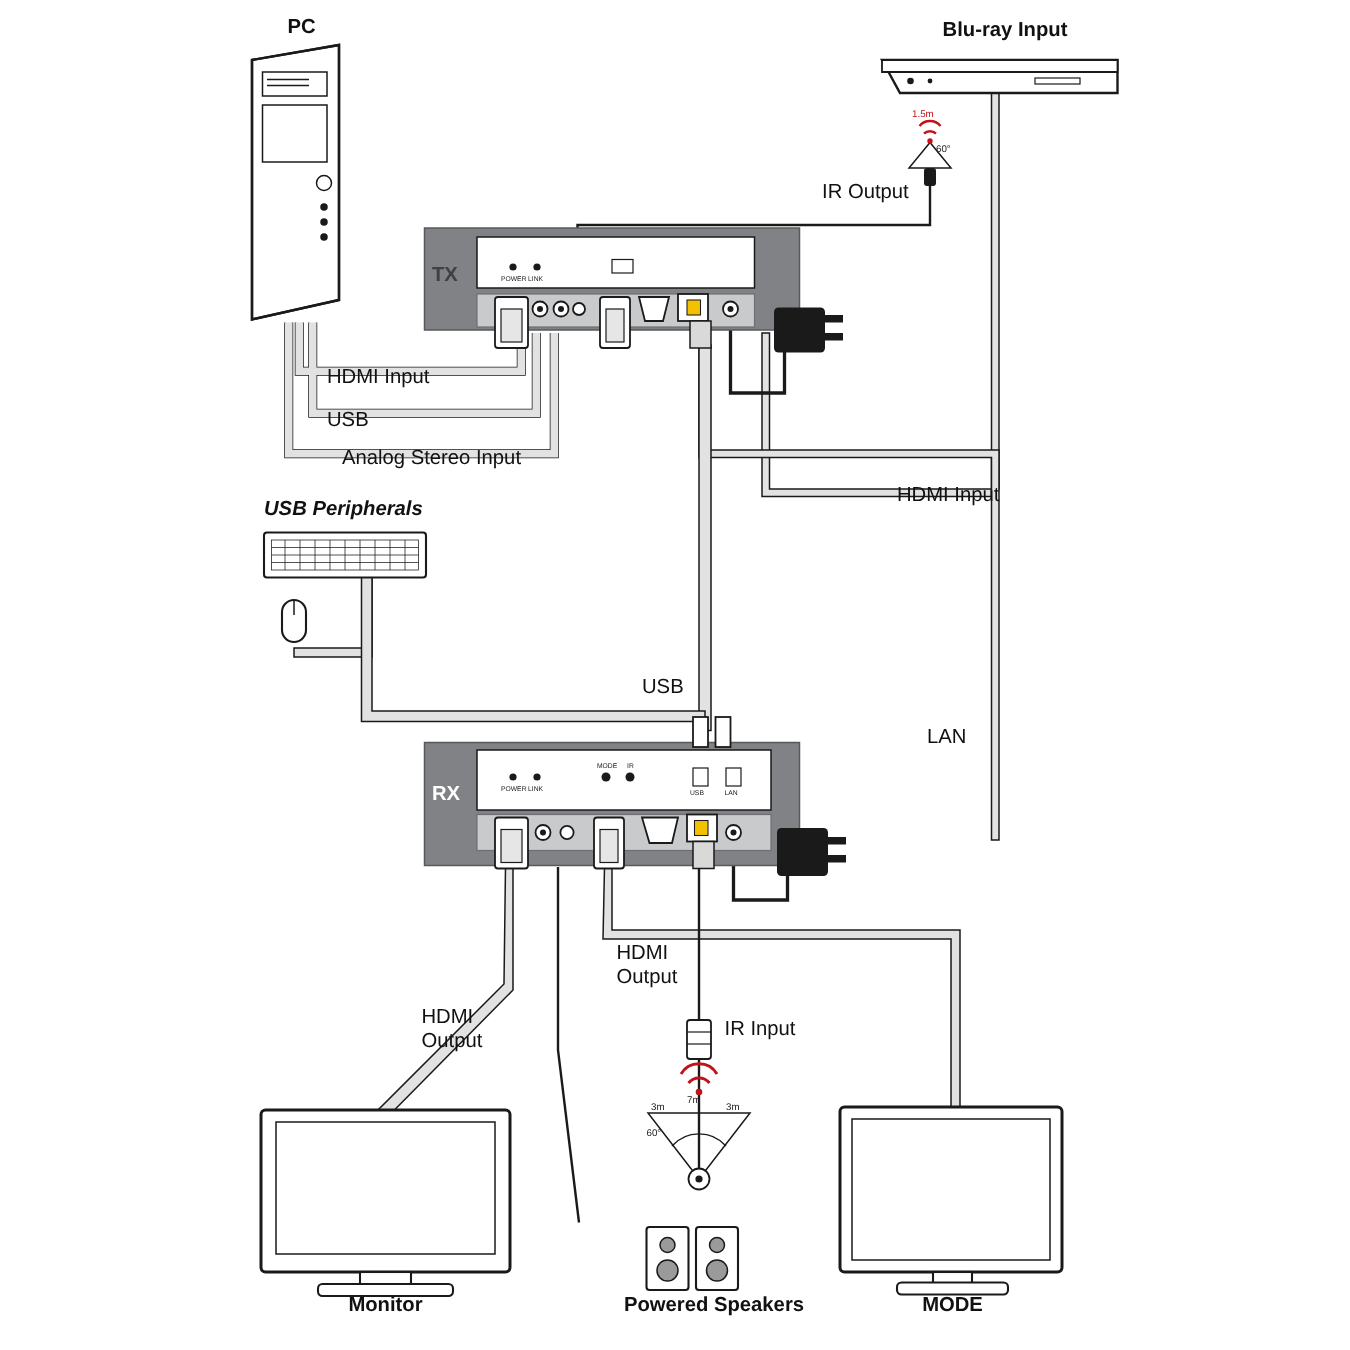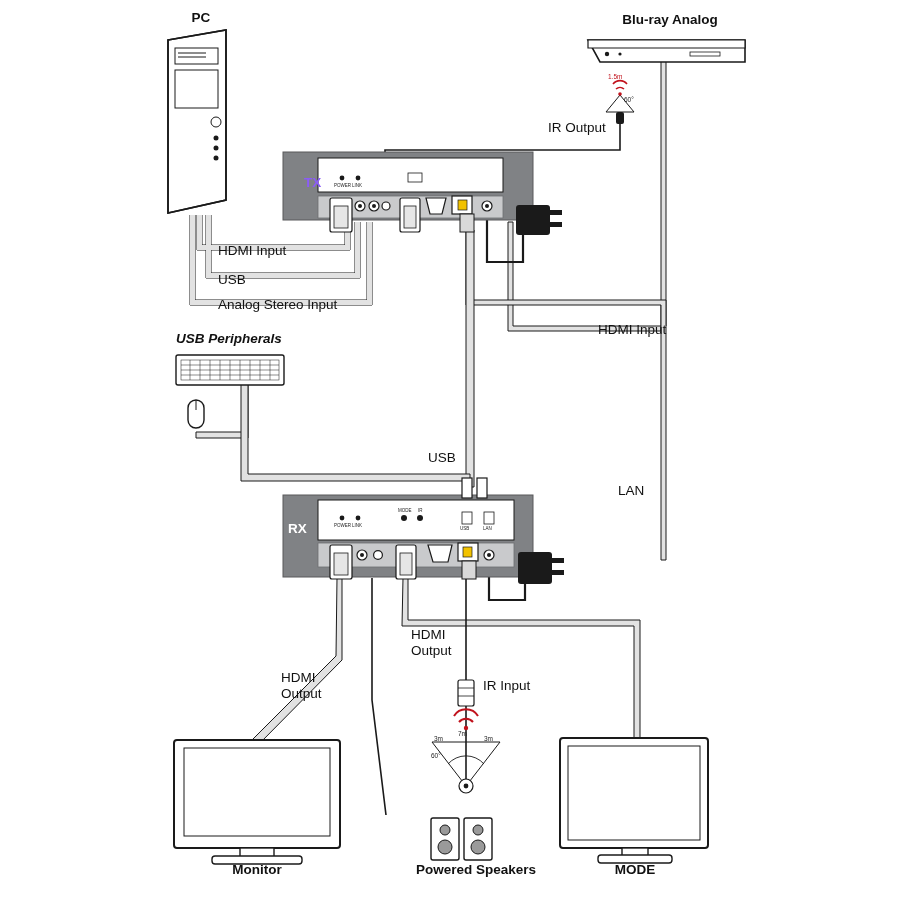--- a/index.html
+++ b/index.html
@@ -262,28 +262,28 @@
       <circle cx="445" cy="830" r="5" fill="#9a9a9a" stroke="#1a1a1a" stroke-width="1"></circle>
       <circle cx="445" cy="847" r="7" fill="#9a9a9a" stroke="#1a1a1a" stroke-width="1"></circle>
       <rect x="464" y="818" width="28" height="42" rx="2" fill="#ffffff" stroke="#1a1a1a" stroke-width="1.4"></rect>
       <circle cx="478" cy="830" r="5" fill="#9a9a9a" stroke="#1a1a1a" stroke-width="1"></circle>
       <circle cx="478" cy="847" r="7" fill="#9a9a9a" stroke="#1a1a1a" stroke-width="1"></circle>
     </g>
 
   </svg>
 
   <div class="lbl bold center" style="left:176px; top:10px; width:50px;">PC</div>
-  <div class="lbl bold center" style="left:605px; top:12px; width:130px;">Blu-ray Analog</div>
-  <div class="lbl bold" style="left:288px; top:175px; color:#8b5cf6;margin-left:16px;">TX</div>
+  <div class="lbl bold center" style="left:605px; top:12px; width:130px;">Blu-ray Input</div>
+  <div class="lbl bold" style="left:288px; top:175px; color:#404040;">TX</div>
   <div class="lbl bold" style="left:288px; top:521px; color:#ffffff;text-align:center;">RX</div>
 
   <div class="lbl" style="left:548px; top:120px;text-align:center;">IR Output</div>
   <div class="lbl" style="left:218px; top:243px;">HDMI Input</div>
   <div class="lbl" style="left:218px; top:272px;">USB</div>
-  <div class="lbl" style="left:218px; top:297px;">Analog Stereo Input</div>
+  <div class="lbl" style="left:228px; top:297px;">Analog Stereo Input</div>
   <div class="lbl" style="left:598px; top:322px;">HDMI Input</div>
   <div class="lbl bold" style="left:176px; top:331px;font-style:italic;">USB Peripherals</div>
   <div class="lbl" style="left:428px; top:450px;">USB</div>
   <div class="lbl" style="left:618px; top:483px;">LAN</div>
   <div class="lbl" style="left:411px; top:627px;">HDMI
 Output</div>
   <div class="lbl" style="left:281px; top:670px;">HDMI
 Output</div>
   <div class="lbl" style="left:483px; top:678px;">IR Input</div>
 

